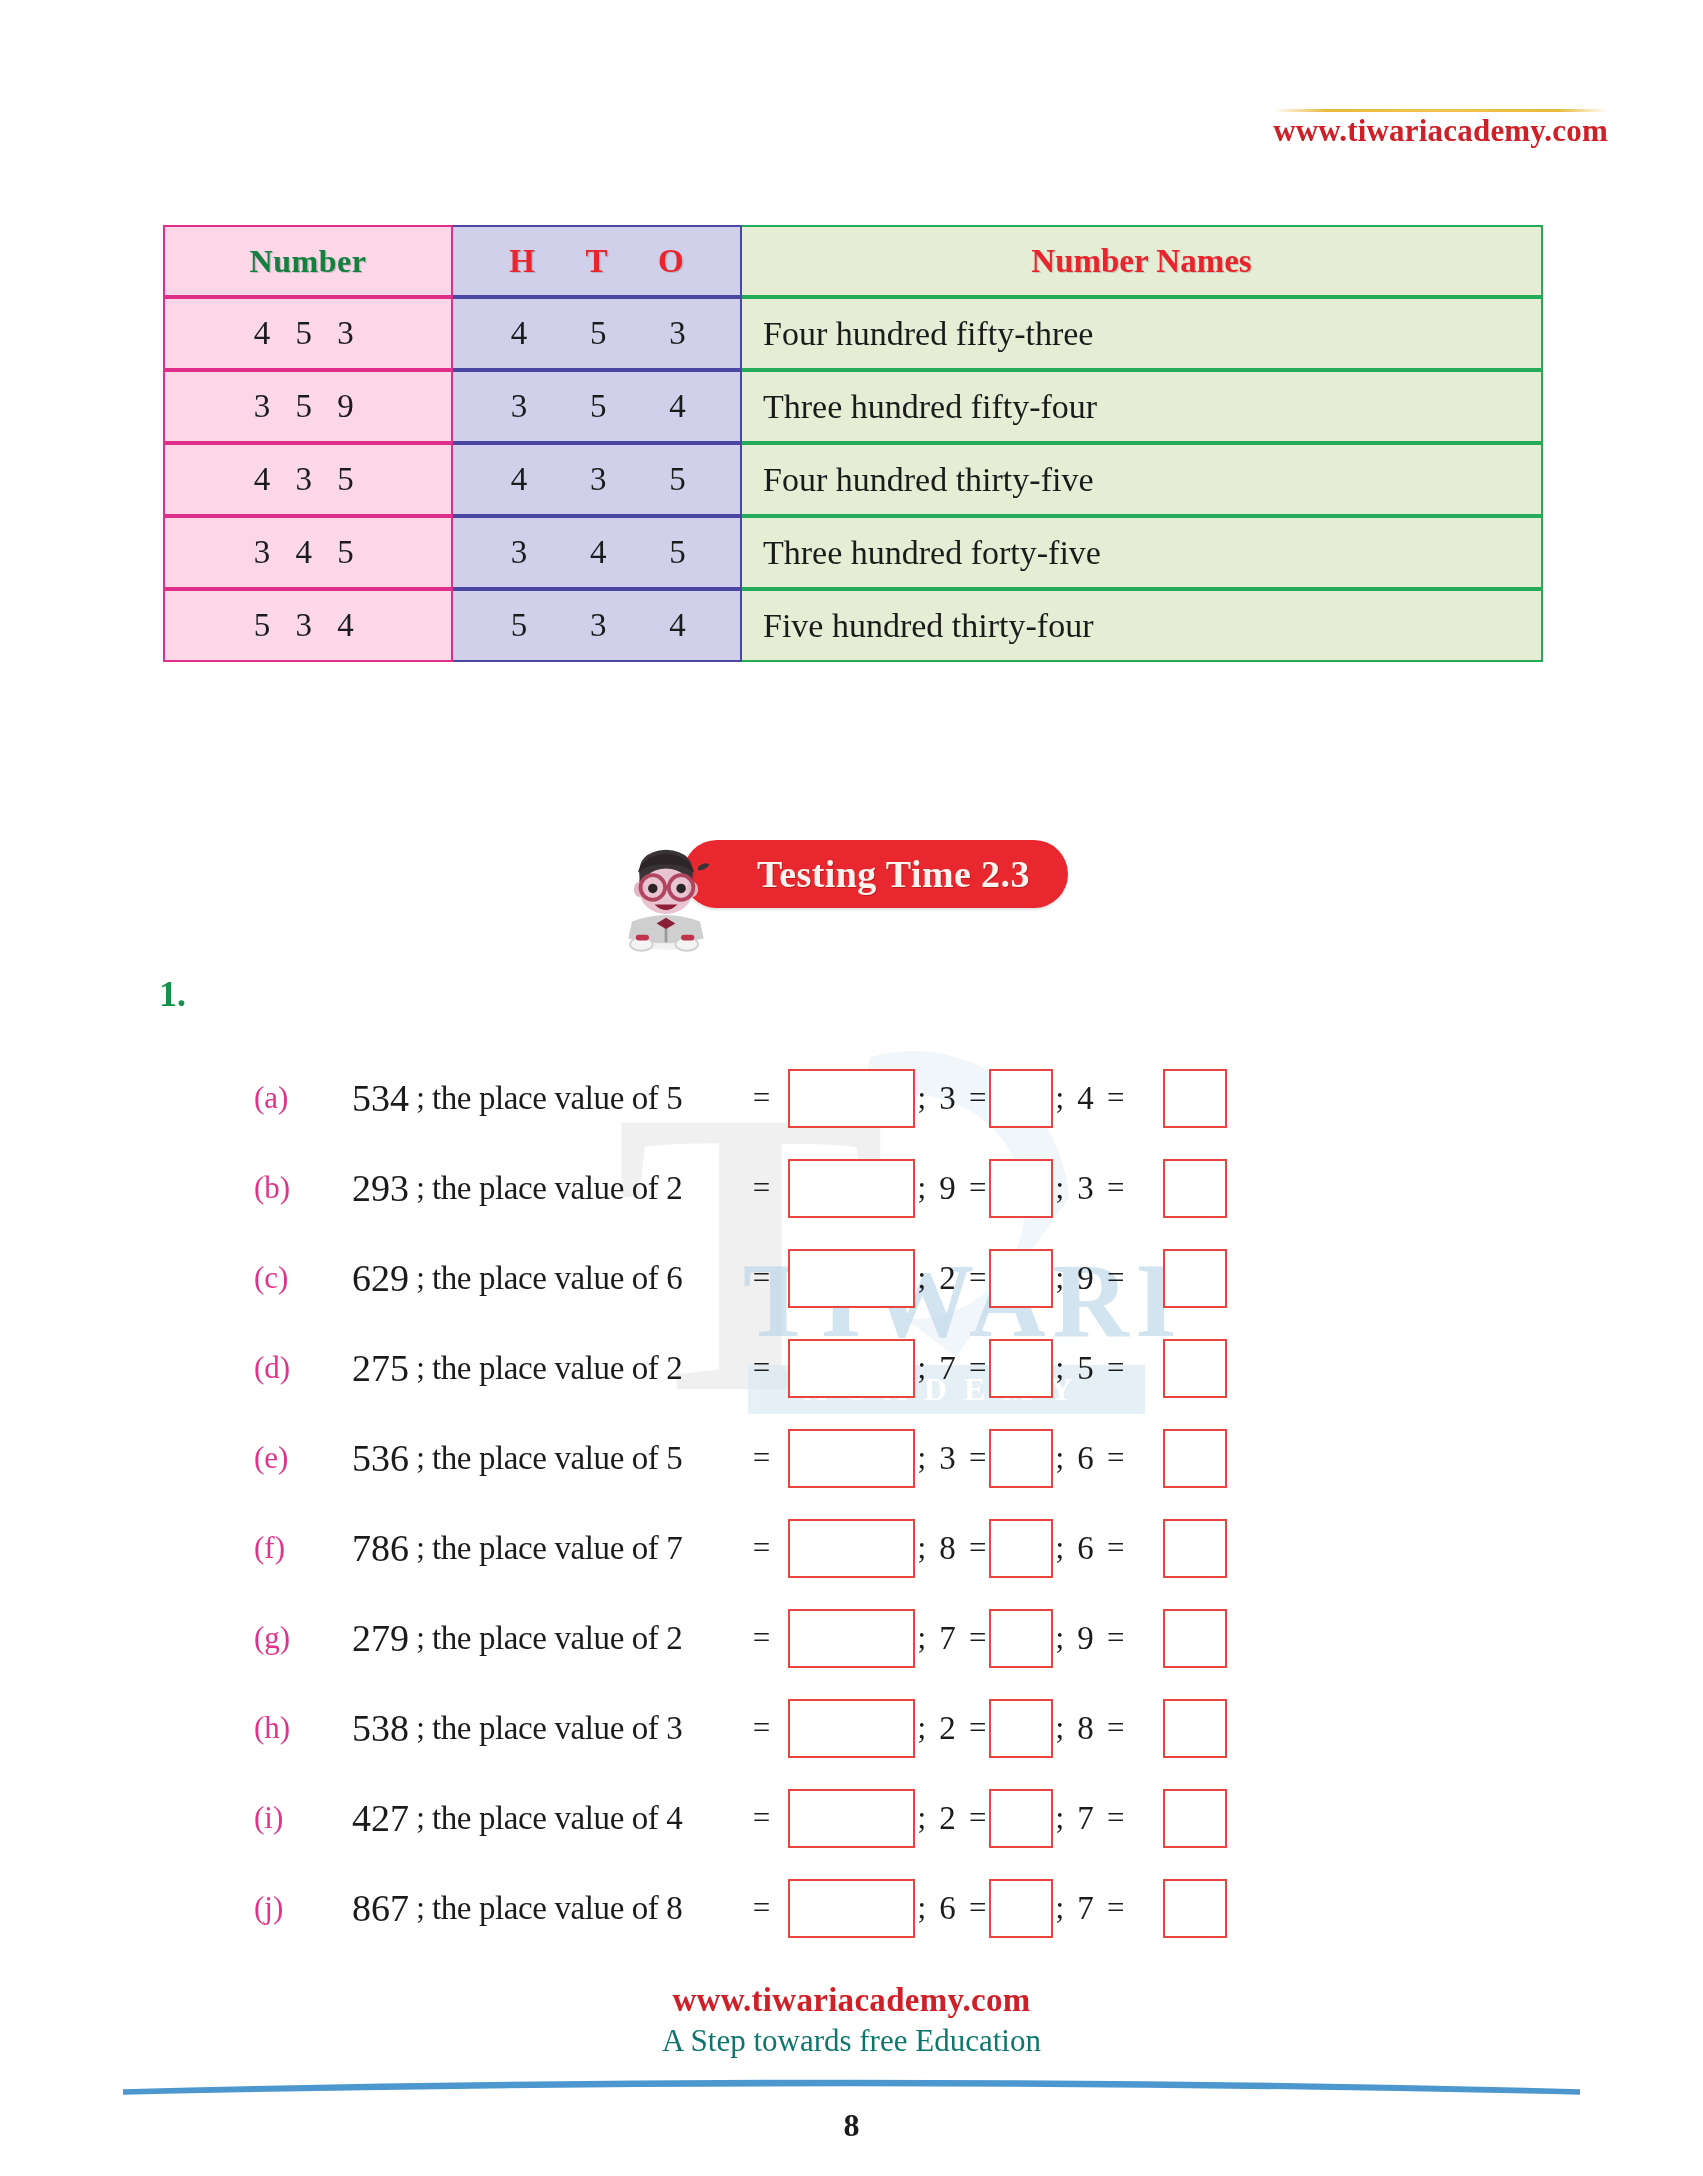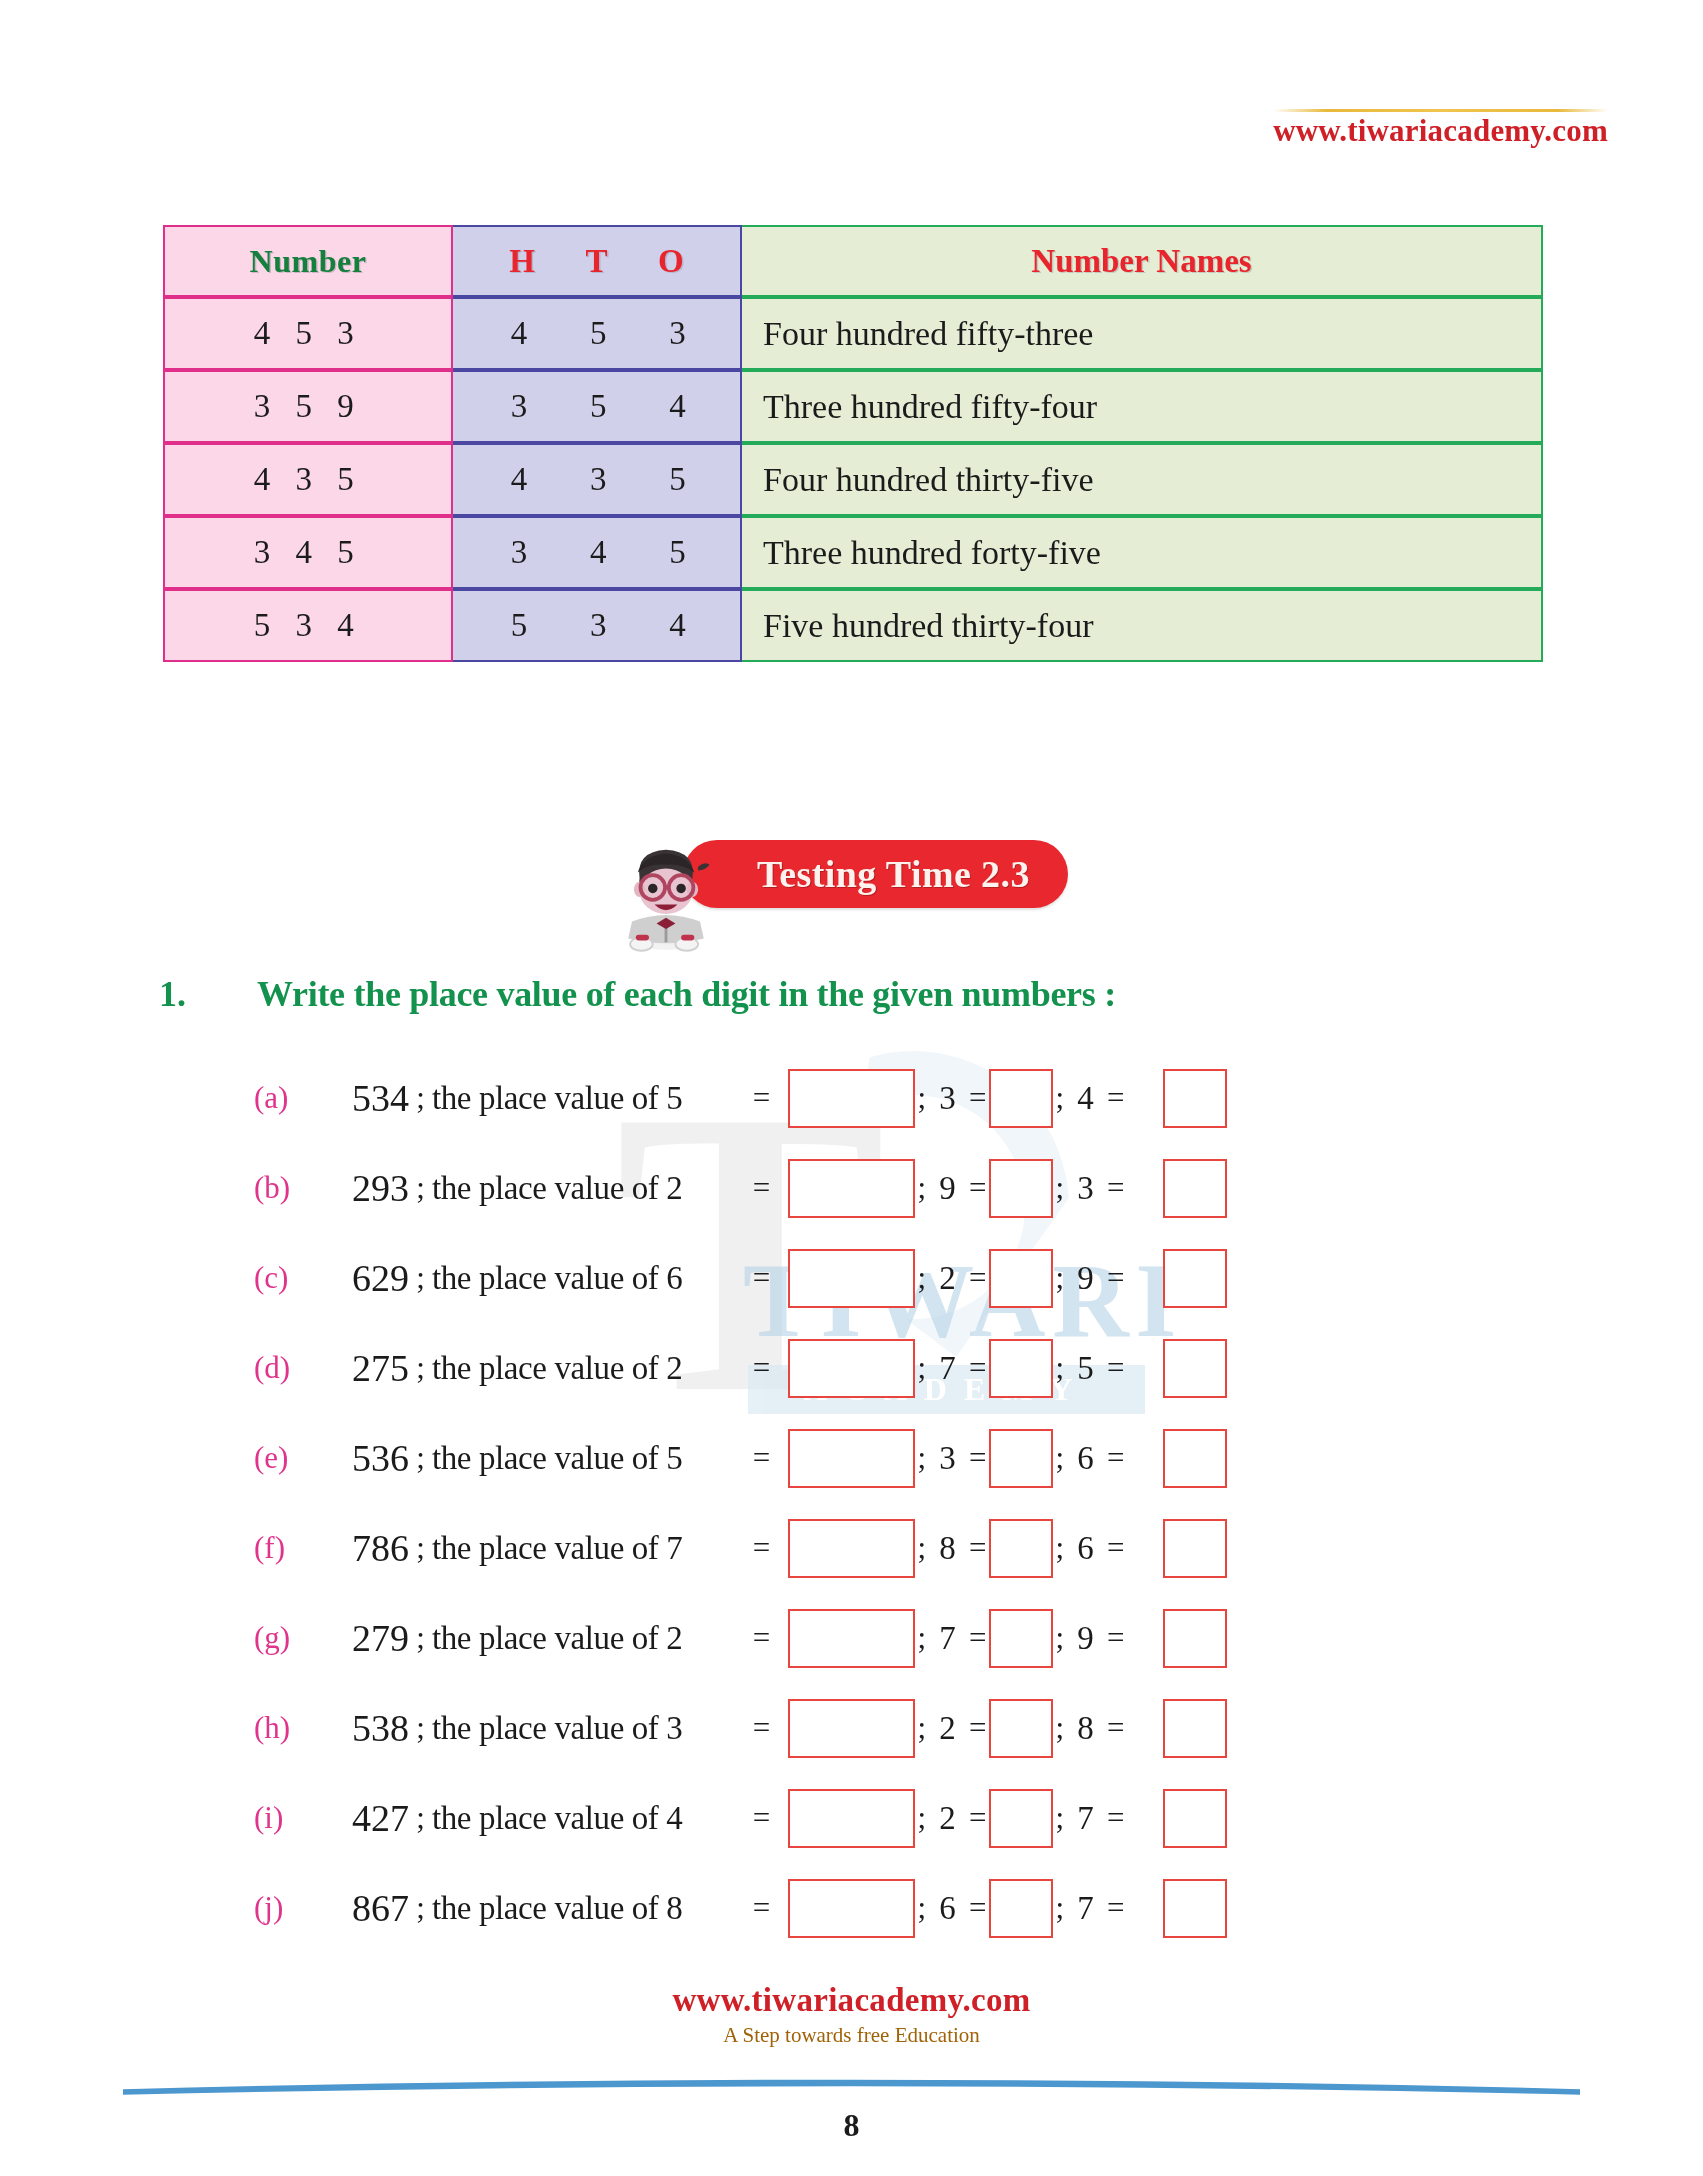--- a/index.html
+++ b/index.html
@@ -357,22 +357,22 @@
   }
   #footer .f-site {
     font-family: "Liberation Serif", serif;
     font-size: 33px;
     font-weight: bold;
     color: #cf2028;
     letter-spacing: 0.3px;
   }
   #footer .f-tag {
     font-family: "Liberation Serif", serif;
-    font-size: 21px;
-    color: #a16207;
+    font-size: 31px;
+    color: #0f766e;
     margin-top: 3.8px;
   }
   #divider {
     position: absolute;
     left: 123px;
     top: 2074px;
     width: 1457px;
     height: 24.6px;
     overflow: hidden;
   }
@@ -512,21 +512,20 @@
       <ellipse cx="76" cy="110" rx="12" ry="7" fill="#f4f4f4" stroke="#d0d0d0" stroke-width="2"></ellipse>
       <rect x="22" y="100" width="14" height="6" rx="3" fill="#c0334d"></rect>
       <rect x="70" y="100" width="14" height="6" rx="3" fill="#c0334d"></rect>
     </svg>
     <div id="badge-pill">
       <span class="badge-text">Testing Time 2.3</span>
     </div>
   </div>
 
   <div id="q-num">1.</div>
-  <div id="q-text">Write the place value of each digit in the given numbers :</div>
 
   <div id="ex-list">
       <div class="ex-row">
         <div class="ex-label">(a)</div>
         <div class="ex-number">534</div>
         <div class="ex-semi">;</div>
         <div class="ex-phrase">the place value of 5</div>
         <div class="ex-eq">=</div>
         <div class="ans-box wide"></div>
         <div class="ex-sep">

